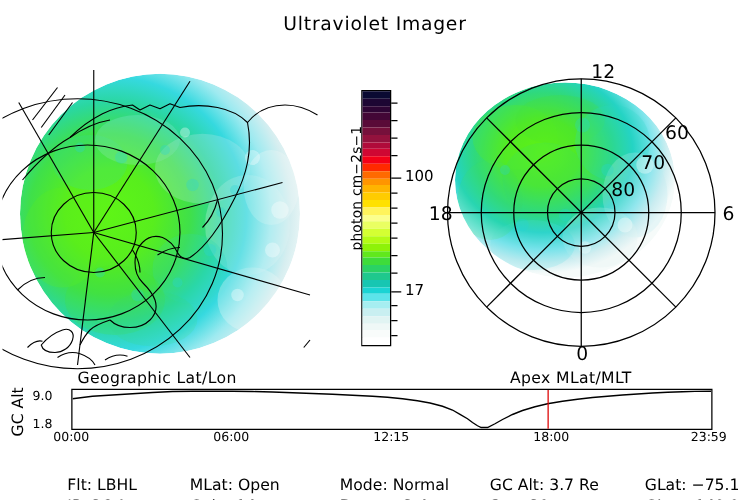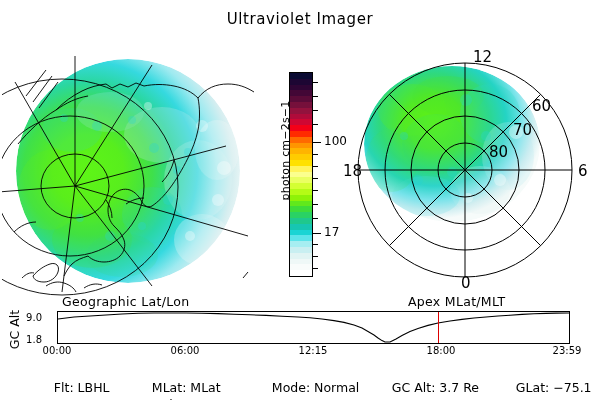--- a/index.html
+++ b/index.html
@@ -447,21 +447,21 @@
   <div class="alt-xtick" style="left:441px">18:00</div>
   <div class="alt-xtick" style="left:567px">23:59</div>
 </div>
 
 <div id="status-block" class="abs">
   <div class="status-row" id="status-row-0">
     <div class="status-cell" style="left:30px">
       <span>Flt:</span> <span>LBHL</span>
     </div>
     <div class="status-cell" style="left:128px">
-      <span>MLat:</span> <span>MLat</span>
+      <span>MLat:</span> <span>Open</span>
     </div>
     <div class="status-cell" style="left:248px">
       <span>Mode:</span> <span>Normal</span>
     </div>
     <div class="status-cell" style="left:368px">
       <span>GC Alt:</span> <span>3.7 Re</span>
     </div>
     <div class="status-cell" style="left:492px">
       <span>GLat:</span> <span>−75.1</span>
     </div>

